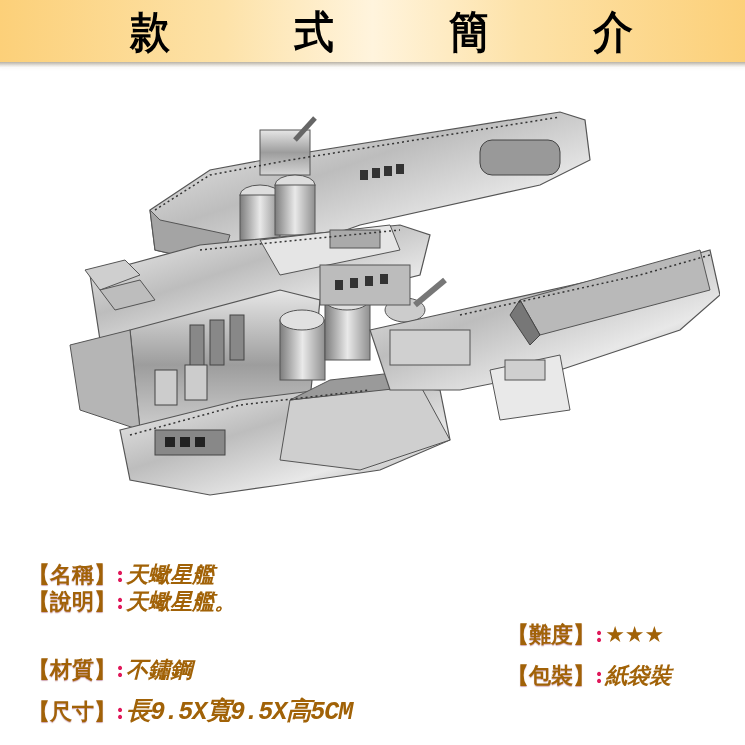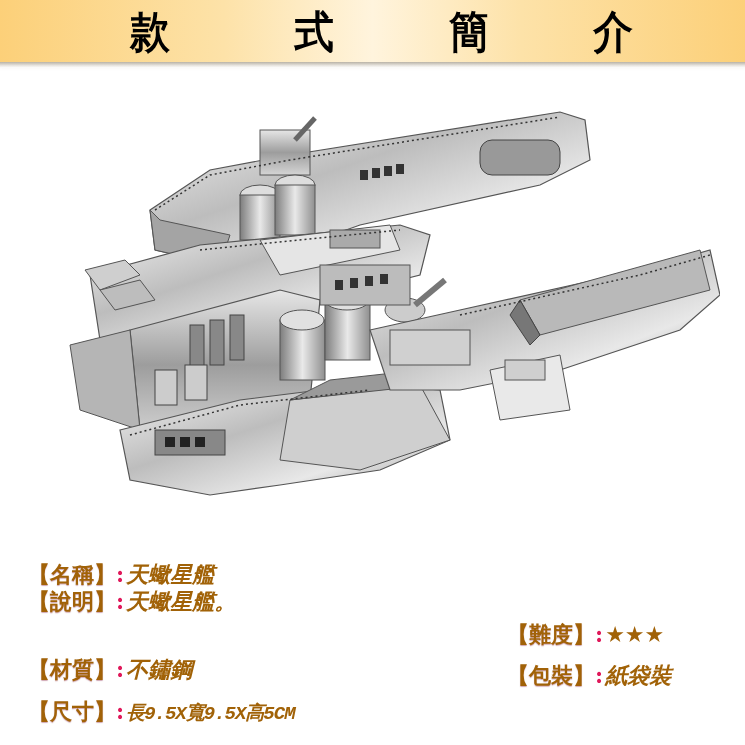--- a/index.html
+++ b/index.html
@@ -16,21 +16,21 @@
     .header .ch {
       position: absolute; top: 8px; font-family: "DejaVu Sans", sans-serif; font-weight: 900;
       font-size: 44px; line-height: 48px; color: #000; transform: scaleX(0.9);
       letter-spacing: 0;
     }
     .product-image { position: absolute; left: 60px; top: 100px; width: 660px; height: 440px; }
     .spec { position: absolute; font-family: "DejaVu Serif", serif; font-weight: bold; font-size: 22px; line-height: 26px; white-space: nowrap; }
     .spec .label { color: #a16207; text-shadow: 0 1px 1px rgba(120,0,40,0.35); }
     .spec .colon { color: #e0185a; margin: 0 2px 0 0; }
     .spec .value { color: #a16207; letter-spacing: 0px; font-style: italic; }
-    .spec .value.mono { font-family: "Liberation Mono", monospace; font-size: 19px; letter-spacing: -1px; }
+    .spec .value.mono { font-family: "Liberation Mono", monospace; font-size: 25px; letter-spacing: -1px; }
     .stars { font-family: "DejaVu Sans", sans-serif; font-size: 22px; color: #111; letter-spacing: 2px; }
   </style>
 </head>
 <body>
 
 <div class="header">
   <span class="ch" style="left:128px;">款</span>
   <span class="ch" style="left:292px;">式</span>
   <span class="ch" style="left:447px;">簡</span>
   <span class="ch" style="left:591px;">介</span>

